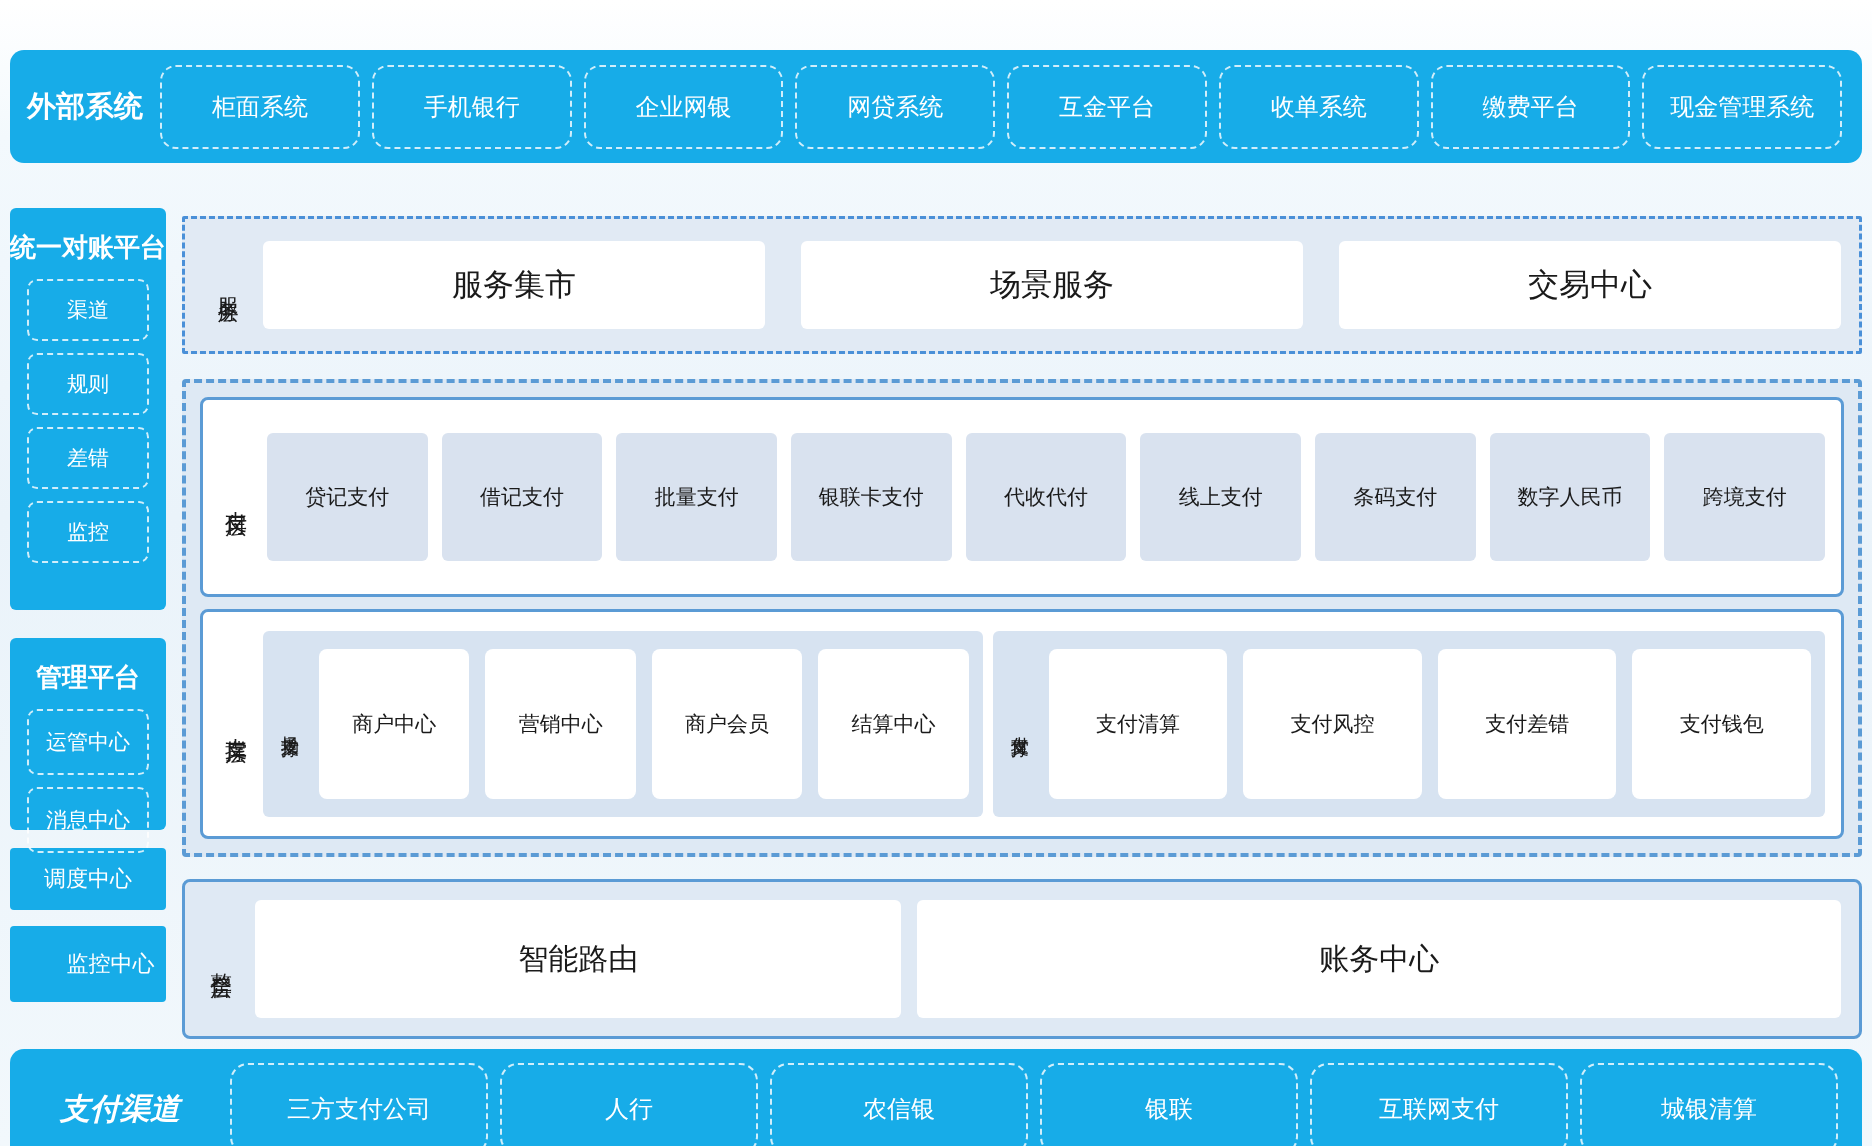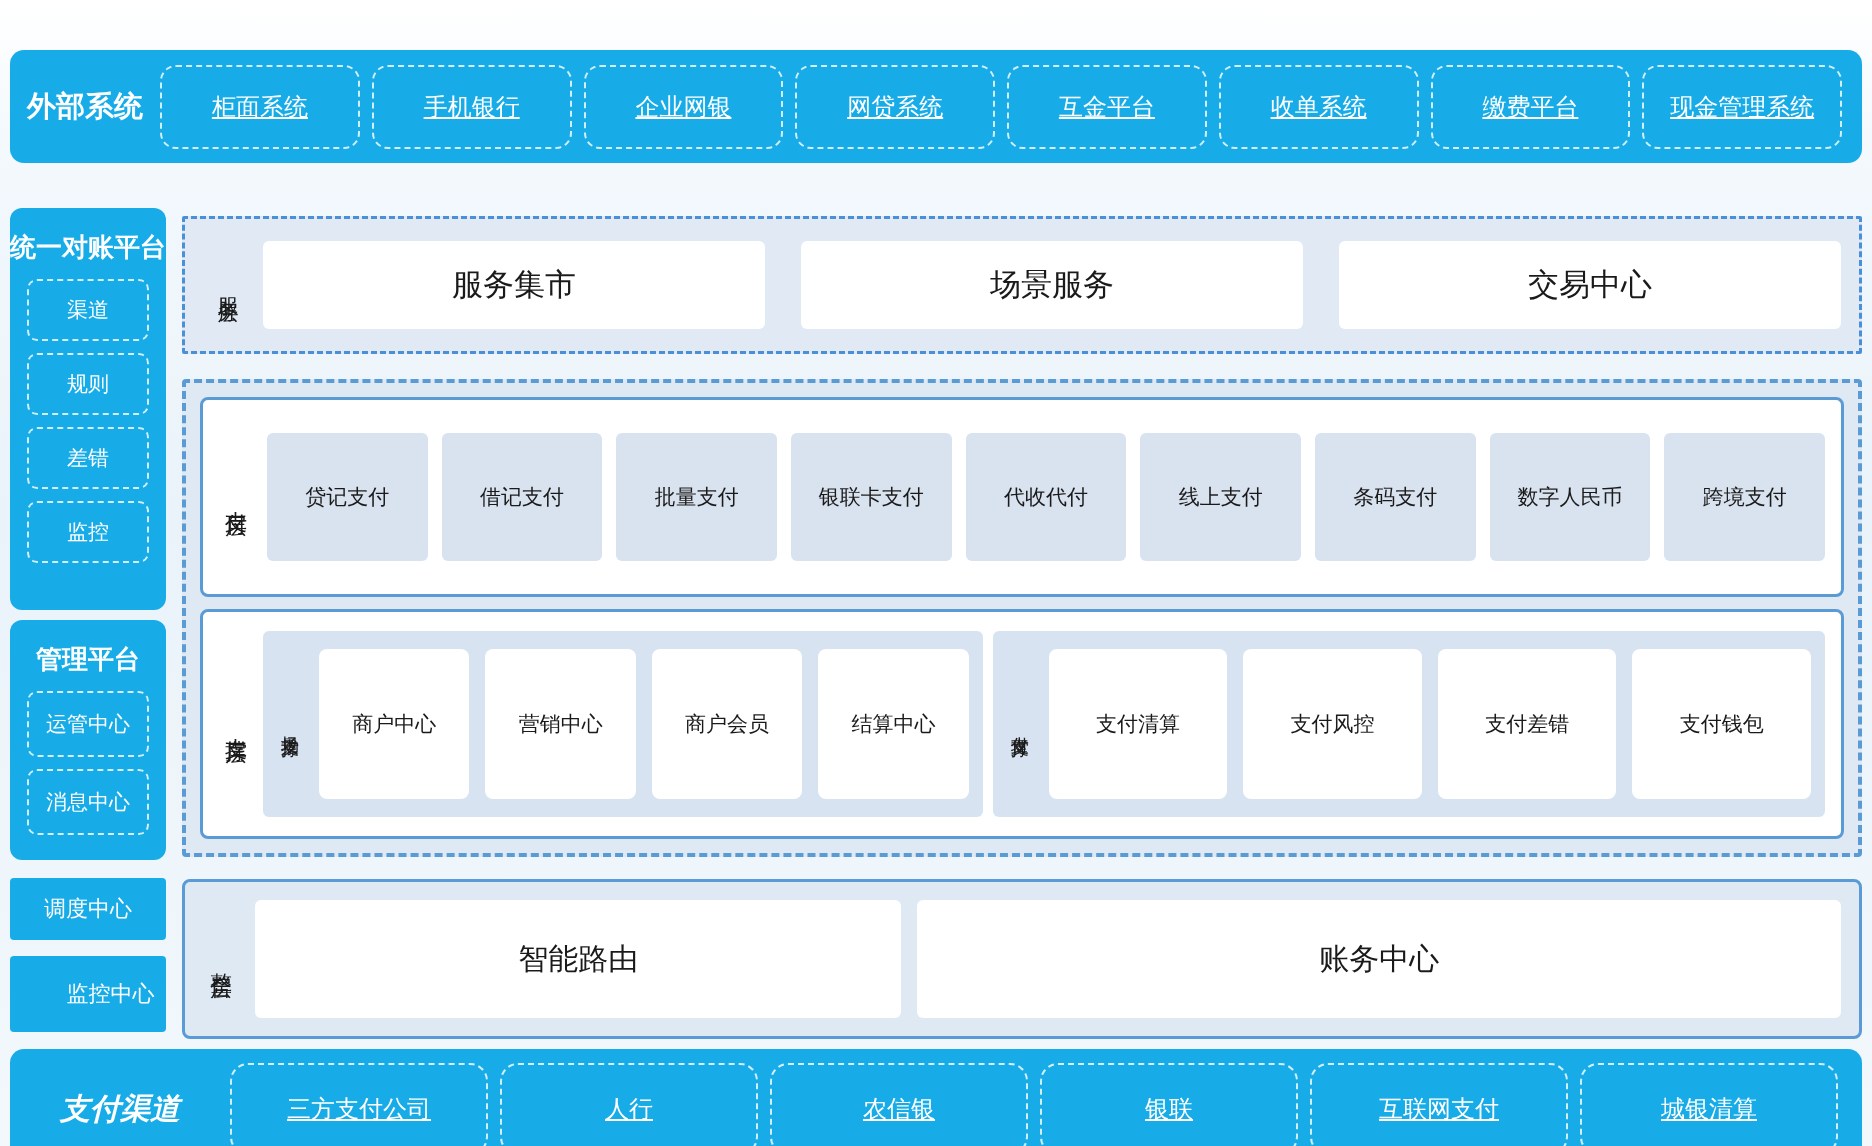--- a/index.html
+++ b/index.html
@@ -6,32 +6,32 @@
   body{font-family:"Liberation Sans",sans-serif;background:#fff;}
   .page{position:relative;width:1872px;height:1146px;box-sizing:border-box;
         background:linear-gradient(180deg,#ffffff 0%,#f3f9fd 12%,#eaf3fa 45%,#f2f8fc 100%);
         padding:10px;overflow:hidden;}
   
   .bluebar{background:#17ACE8;border-radius:14px;display:flex;align-items:center;color:#fff;margin-top:40px;}
   .topbar{height:113px;padding:0 20px 0 0;}
   .bottombar{height:120px;margin-top:10px;padding:0 24px 0 0;}
   .bar-title{flex:0 0 150px;text-align:center;font-size:29px;font-weight:bold;white-space:nowrap;}
   .bottombar .bar-title{flex:0 0 220px;font-size:30px;font-style:italic;}
-  .bar-items{flex:1;display:flex;gap:12px;align-items:center;text-decoration:underline;}
+  .bar-items{flex:1;display:flex;gap:12px;align-items:center;}
   .dashed-box{border:2px dashed rgba(255,255,255,.8);border-radius:16px;display:flex;
               align-items:center;justify-content:center;font-size:24px;color:#fff;flex:1;height:80px;}
   .bottombar .dashed-box{height:88px;border-radius:18px;}
   
   .bodyrow{display:flex;margin-top:45px;}
   .leftcol{flex:0 0 155px;margin-right:16px;}
-  .panel{background:#17ACE8;border-radius:12px;color:#fff;display:flex;flex-direction:column;align-items:center;}
+  .panel{background:#17ACE8;border-radius:6px;color:#fff;display:flex;flex-direction:column;align-items:center;}
   .panel-title{font-size:26px;font-weight:bold;margin:22px 0 14px 0;white-space:nowrap;}
   .panel .dashed-box{flex:none;width:118px;height:58px;border-radius:10px;font-size:21px;margin-bottom:12px;}
   .panel.p1{height:402px;}
-  .panel.p2{height:240px;margin-top:10px;}
+  .panel.p2{height:192px;margin-top:28px;}
   .panel.p2 .dashed-box{height:62px;font-family:Liberation Serif, serif;}
   .solid-btn{background:#17ACE8;border-radius:4px;color:#fff;font-size:22px;display:flex;
              align-items:center;justify-content:center;height:62px;}
   .solid-btn.b1{margin-top:18px;}
   .solid-btn.b2{margin-top:16px;height:76px;padding-left:45px;}
   .maincol{flex:1;min-width:0;}
   
   .vlabel{writing-mode:vertical-lr;text-orientation:upright;color:#1a1a1a;letter-spacing:3px;
           display:flex;align-items:center;justify-content:center;}
   .service-layer{margin-top:8px;height:138px;box-sizing:border-box;background:#e1eaf4;

